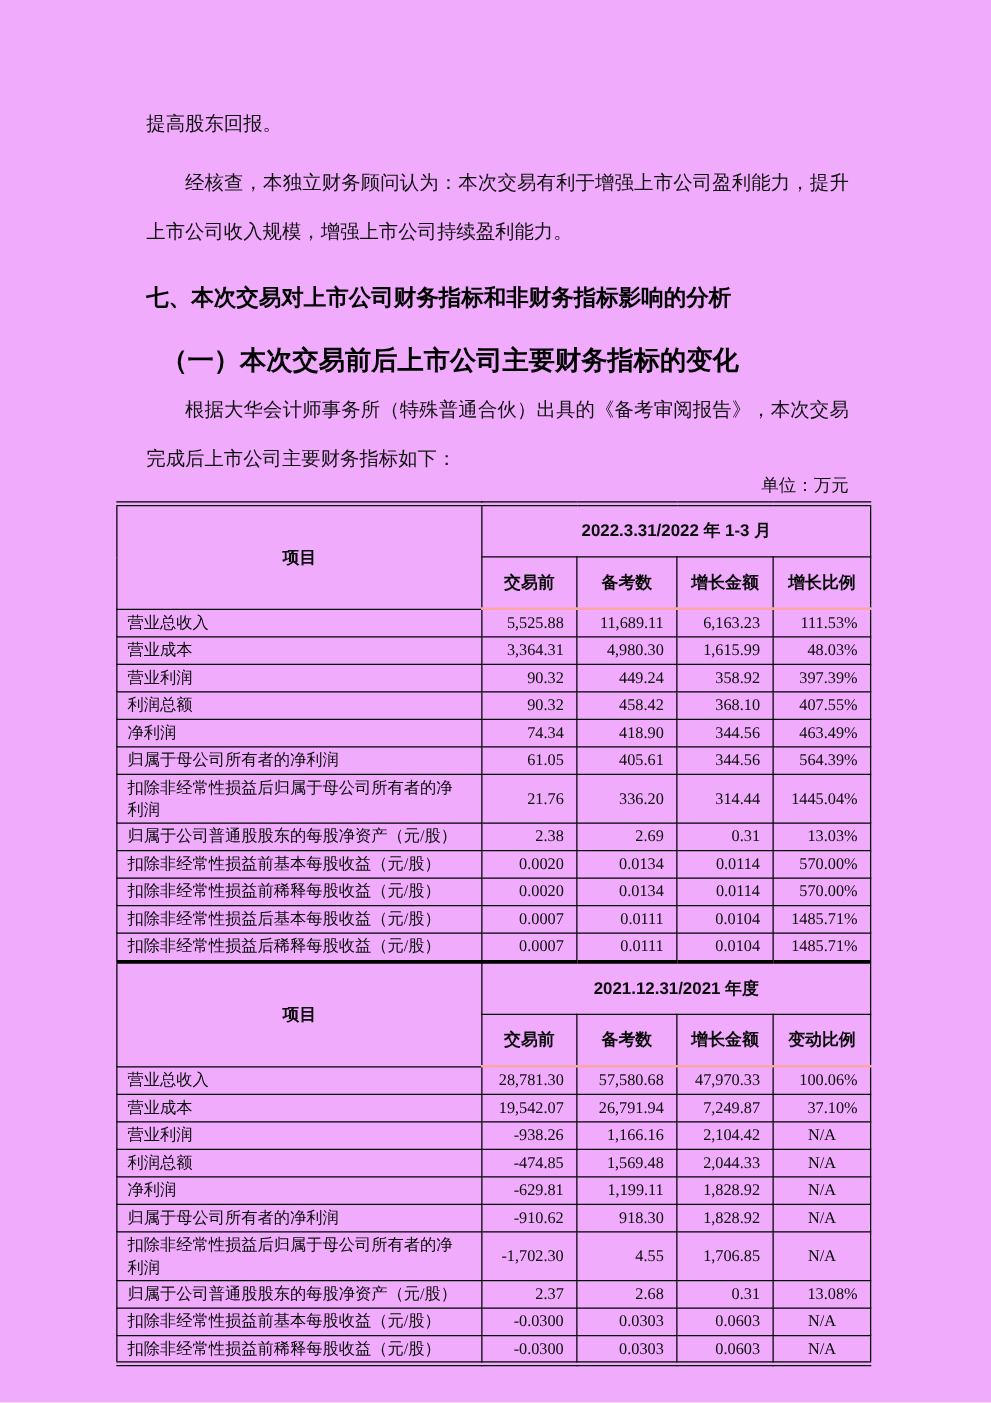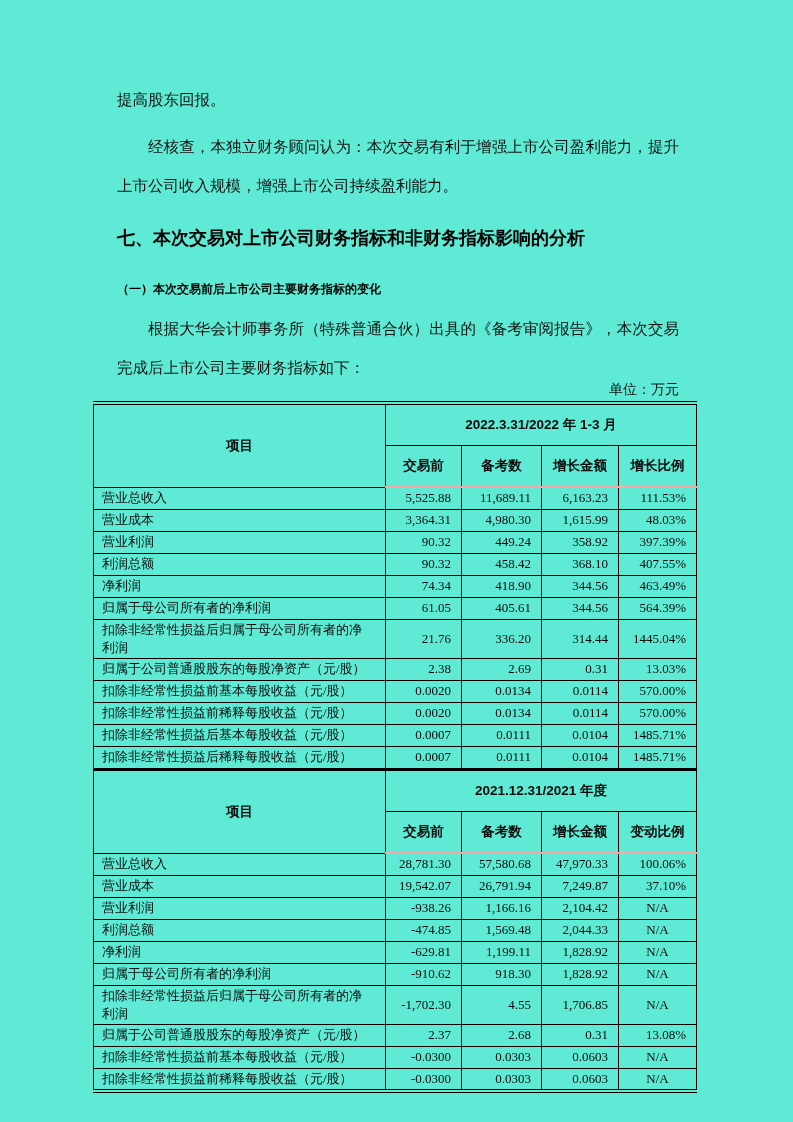--- a/index.html
+++ b/index.html
@@ -1,20 +1,20 @@
 <!DOCTYPE html>
 <html><head>
 <meta charset="utf-8">
 <style>
   html, body { margin: 0; padding: 0; background: #ffffff; }
   .page {
     position: relative;
     width: 793px;
     height: 1122px;
-    background: #5eead4;
+    background: #f0abfc;
     box-sizing: border-box;
     padding: 80px 97px 0 93px;
     color: #000;
     font-family: "Liberation Serif", "DejaVu Serif", serif;
     overflow: hidden;
   }
   .text-area { margin-left: 24px; margin-right: 17px; }
   .body-text {
     margin: 0;
     font-size: 15.5px;
@@ -26,24 +26,24 @@
   .body-text.follow { margin-top: 8px; }
   .h1 {
     margin: 20px 0 0;
     font-family: "Liberation Sans", "DejaVu Sans", sans-serif;
     font-weight: 700;
     font-size: 18px;
     line-height: 26px;
     color: #000;
   }
   .h2 {
-    margin: 26px 0 0;
+    margin: 26px 12px 0;
     font-family: "Liberation Sans", "DejaVu Sans", sans-serif;
     font-weight: 700;
-    font-size: 12px;
+    font-size: 21px;
     line-height: 24px;
     color: #000;
   }
   .unit {
     margin: -6px 0 2px;
     font-size: 14px;
     line-height: 18px;
     text-align: right;
     color: #111;
   }

